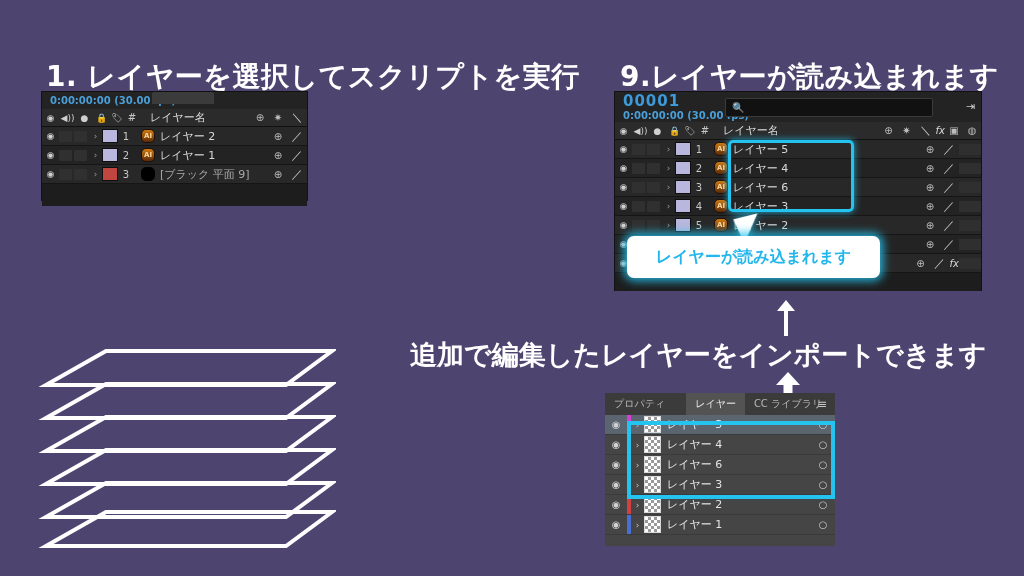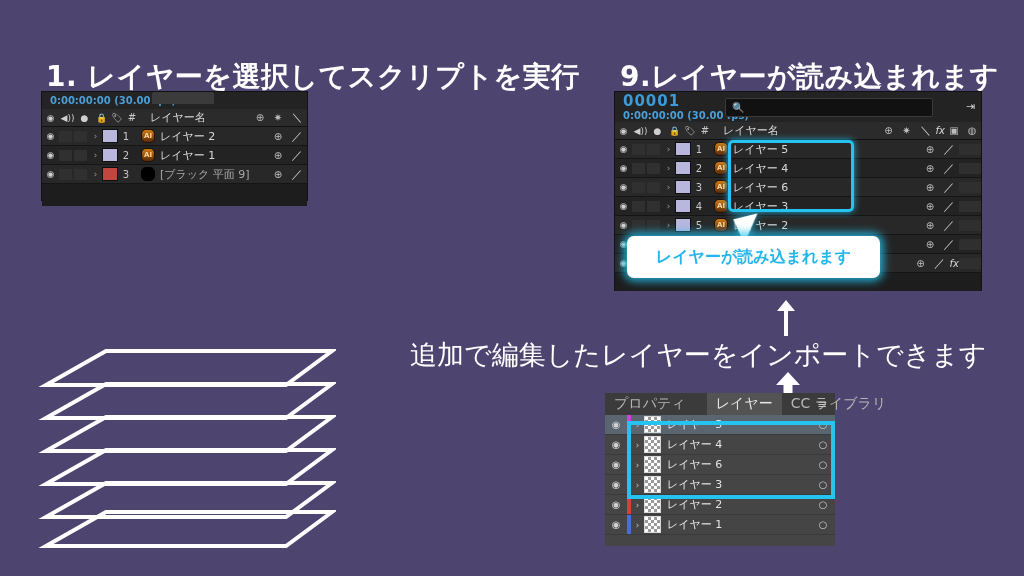--- a/index.html
+++ b/index.html
@@ -12,21 +12,21 @@
   .abs{position:absolute;}
 
   
   .heading{
     color:#ffffff;font-weight:bold;letter-spacing:0.5px;
     white-space:nowrap;
     margin-top:8px;
   }
   #heading-step1{left:46px;top:50px;font-size:28px;}
   #heading-step2{left:620px;top:50px;font-size:28px;}
-  #caption-import{left:410px;top:337px;font-size:27px;color:#fff;font-weight:normal;white-space:nowrap;}
+  #caption-import{left:410px;top:337px;font-size:27px;color:#fff;font-weight:bold;white-space:nowrap;}
 
   
   .arrow-up{position:absolute;}
   .arrow-up .shaft{position:absolute;background:#fff;left:50%;transform:translateX(-50%);}
   .arrow-up .head{position:absolute;left:50%;transform:translateX(-50%);
      width:0;height:0;border-left:9px solid transparent;border-right:9px solid transparent;}
   #arrow-top{left:773px;top:300px;width:26px;height:36px;}
   #arrow-top .shaft{top:8px;width:4px;height:28px;}
   #arrow-top .head{top:0;border-bottom:11px solid #fff;}
   #arrow-bottom{left:773px;top:372px;width:30px;height:40px;}
@@ -86,21 +86,21 @@
      display:flex;align-items:center;justify-content:center;}
   #speech-bubble .txt{color:#22b6ec;font-size:16px;font-weight:bold;white-space:nowrap;}
   #bubble-tail{left:736px;top:216px;width:0;height:0;
      border-left:5px solid transparent;border-right:20px solid transparent;
      border-top:26px solid #fff;transform:rotate(-14deg);
      filter:drop-shadow(0 0 4px rgba(37,195,240,.9));}
 
   
   #ps-panel{left:605px;top:393px;width:230px;height:153px;background:#3b3b3b;}
   .ps-tabbar{height:22px;background:#3b3b3b;display:flex;align-items:center;position:relative;}
-  .ps-tab{height:22px;padding:0 9px;display:flex;align-items:center;color:#b6b6b6;font-size:14px;white-space:nowrap;}
+  .ps-tab{height:22px;padding:0 9px;display:flex;align-items:center;color:#b6b6b6;font-size:10px;white-space:nowrap;}
   .ps-tab.active{background:#535353;color:#e6e6e6;margin-left:12px;}
   .ps-ham{position:absolute;right:8px;color:#c6c6c6;font-size:12px;}
   .ps-body{background:#454545;height:131px;}
   .ps-row{height:19px;display:flex;align-items:center;background:#454545;border-bottom:1px solid #3a3a3a;}
   .ps-row.selected{background:#5a6570;}
   .ps-eye{width:22px;text-align:center;color:#d2d2d2;font-size:10px;}
   .ps-tag{width:4px;height:19px;}
   .ps-chev{width:13px;text-align:center;color:#c3c3c3;font-size:9px;}
   .ps-thumb{width:15px;height:15px;margin-right:6px;border:1px solid #d8d8d8;
      background-image:linear-gradient(45deg,#9a9a9a 25%,transparent 25%,transparent 75%,#9a9a9a 75%),

